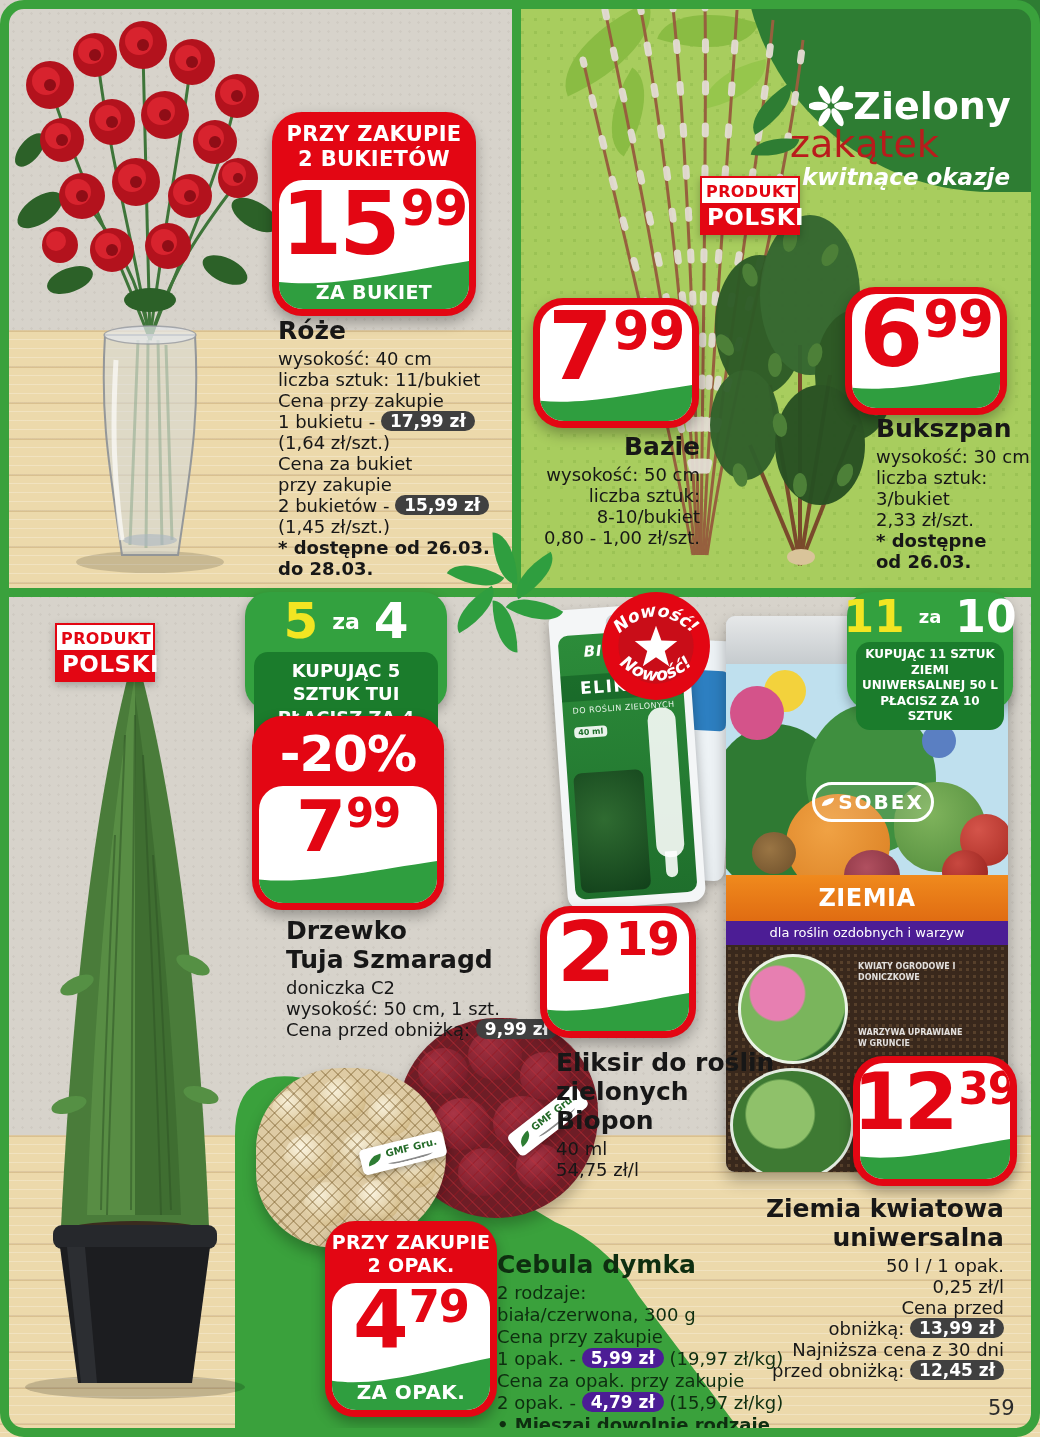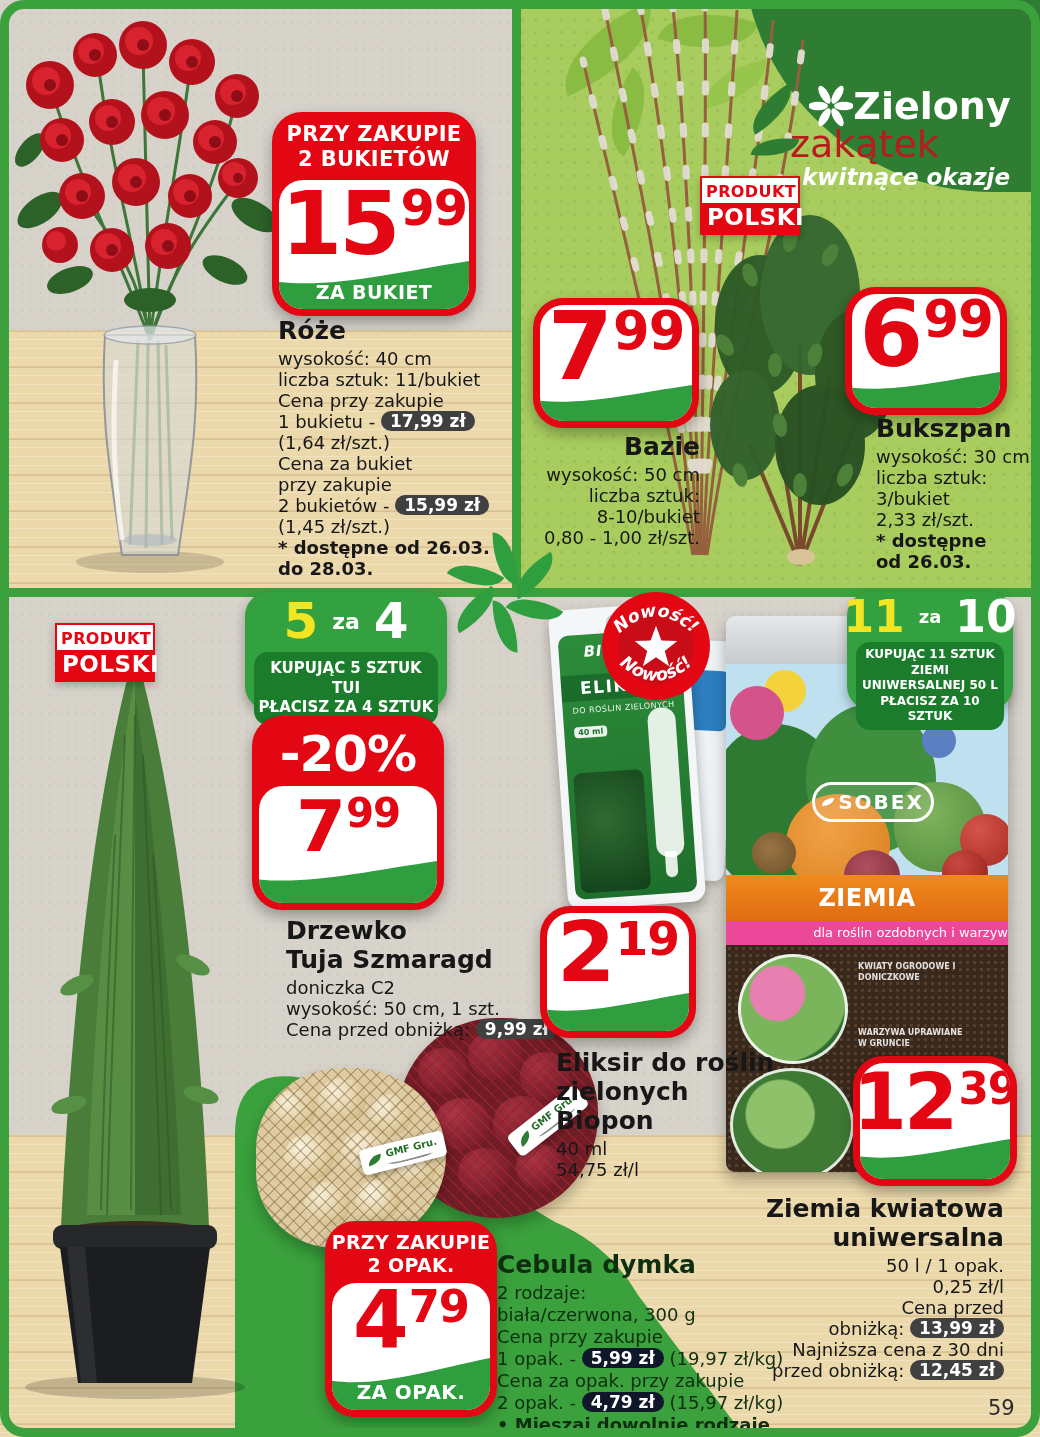--- a/index.html
+++ b/index.html
@@ -34,29 +34,29 @@
   
   .pp{position:absolute;background:#fff;border:2px solid #e30613;z-index:12;box-shadow:0 3px 8px rgba(0,0,0,.25);text-align:center;}
   .pp1{color:#e30613;font-weight:bold;font-size:16px;padding:4px 4px 2px 4px;letter-spacing:.4px;}
   .pp2{background:#e30613;color:#fff;font-weight:bold;font-size:23px;padding:1px 5px 3px 5px;letter-spacing:.5px;}
   
   .ptext{position:absolute;z-index:12;font-size:18px;line-height:21px;color:#171717;}
   .pname{font-size:25px;font-weight:bold;line-height:29px;margin-bottom:3px;}
   .pline{white-space:nowrap;}
   .bold{font-weight:bold;}
   .pill{display:inline-block;background:#404040;color:#fff;font-weight:bold;border-radius:999px;padding:0 9px;font-size:17px;line-height:20px;transform:translateY(-1px);}
-  .pill.dark{background:#0f172a;}
+  .pill.dark{background:#4c1d95;}
   .rightalign{text-align:right;}
   
   .logo-blob{background:#2e7d33;border-radius:0 0 0 250px;z-index:2;}
   .logo-row{display:flex;align-items:center;justify-content:center;z-index:3;color:#fff;font-weight:bold;}
   
   .bag{background:#cfd3d6;border-radius:9px;box-shadow:0 8px 16px rgba(0,0,0,.3);overflow:hidden;z-index:5;}
   .bag-banner{background:linear-gradient(180deg,#f08a1d,#e06c12);color:#fff;font-weight:bold;text-align:center;}
-  .bag-banner-sub{background:#ec4899;color:#fff;text-align:right;}
+  .bag-banner-sub{background:#4c1d95;color:#fff;text-align:center;}
   .bag-soil{background:#39281c;background-image:radial-gradient(#57402b 1.5px,transparent 2px);background-size:7px 7px;}
   .inset{border-radius:50%;border:3px solid rgba(255,255,255,.85);}
   .bag-note{color:rgba(255,255,255,.85);font-size:8px;font-weight:bold;line-height:1.35;text-transform:uppercase;}
   
   .net{position:absolute;box-shadow:0 8px 14px rgba(0,0,0,.25);}
   .net::after{content:"";position:absolute;inset:0;border-radius:inherit;
     background:repeating-linear-gradient(45deg,rgba(120,90,40,.38) 0 1.5px,transparent 1.5px 9px),
                repeating-linear-gradient(-45deg,rgba(120,90,40,.38) 0 1.5px,transparent 1.5px 9px);}
   .net.red::after{background:repeating-linear-gradient(45deg,rgba(190,50,60,.4) 0 1.5px,transparent 1.5px 9px),
                repeating-linear-gradient(-45deg,rgba(150,25,35,.45) 0 1.5px,transparent 1.5px 9px);}
@@ -368,21 +368,21 @@
     <div class="pp1">PRODUKT</div>
     <div class="pp2">POLSKI</div>
   </div>
 
   <div class="mb" style="left:245px;top:592px;width:202px;height:118px;">
     <div class="mb-nums" style="height:58px;font-size:50px;">
       <span class="mb-q">5</span>
       <span class="mb-za" style="font-size:22px;">za</span>
       <span class="mb-f">4</span>
     </div>
-    <div class="mb-sub" style="font-size:15px;">
+    <div class="mb-sub" style="font-size:18px;">
       <div>KUPUJĄC 5 SZTUK TUI</div>
       <div>PŁACISZ ZA 4 SZTUK</div>
     </div>
   </div>
 
   <div class="pbadge" style="left:252px;top:716px;width:192px;height:194px;">
     <div class="pb-head" style="font-size:50px;padding-top:8px;letter-spacing:-1px;">-20%</div>
     <div class="pb-win" style="top:70px;">
       <div class="pb-price" style="font-size:72px;margin-top:8px;">
         <span class="pi">7</span>

